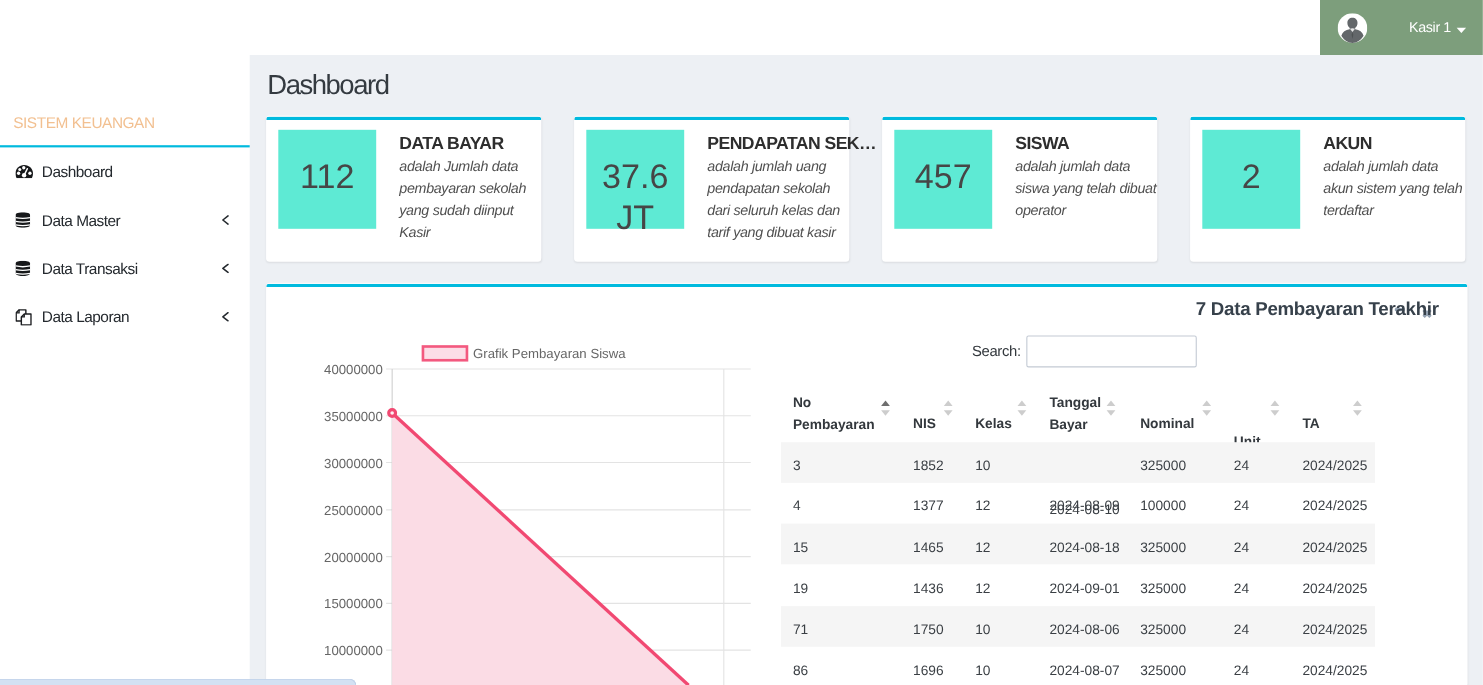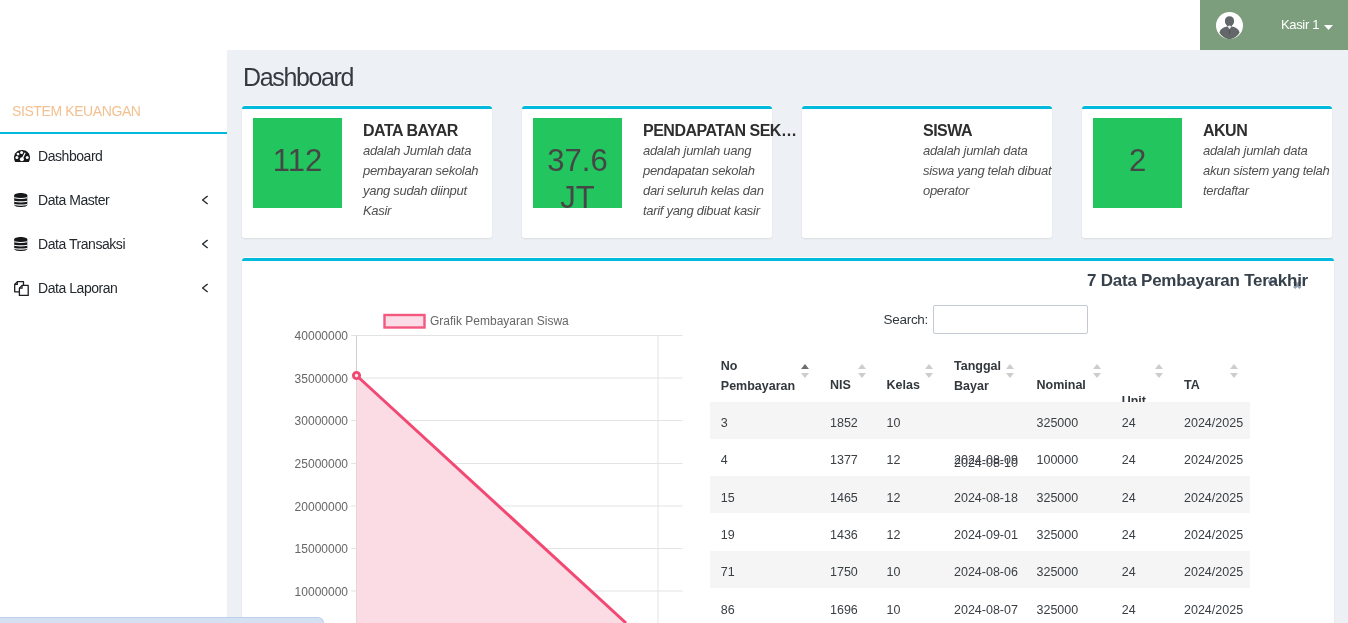--- a/index.html
+++ b/index.html
@@ -14,21 +14,21 @@
   
   #brand { left:12px; top:103px; font-size:14px; color:#f2c091; letter-spacing:-0.4px; }
   #brandline { left:0; top:132px; width:227px; height:2px; background:#00bade; }
   .menuitem { left:0; width:227px; height:24px; }
   .menulabel { position:absolute; left:38px; top:50%; transform:translateY(-50%); font-size:14px; letter-spacing:-0.45px; color:#24292e; }
   
   #pagetitle { left:243px; top:63px; font-size:25px; letter-spacing:-1.35px; color:#343a40; font-weight:normal; }
   
   .card { top:106px; width:250px; height:131.6px; background:#fff; border-top:3px solid #00bade; box-shadow:0 -0.9px 0 #fafbfc, 0 1px 2px rgba(0,0,0,0.08);
     border-radius:3px; }
-  .bluebox { position:absolute; left:11px; top:8.8px; width:89px; height:90px; background:#22c55e;
+  .bluebox { position:absolute; left:11px; top:8.8px; width:89px; height:90px; background:#5eead4;
     text-align:center; font-size:31px; color:#464646; line-height:36.5px; padding-top:25.4px; }
   .cardtitle { position:absolute; left:121px; top:12.8px; font-size:16px; font-weight:bold; letter-spacing:-0.5px; color:#2e2e2e; white-space:nowrap; }
   .carddesc { position:absolute; left:121px; top:32px; font-size:13px; font-style:italic; letter-spacing:-0.3px; color:#4f4f4f; line-height:20px; }
   
   #panel { left:242px; top:257.5px; width:1092px; height:365.6px; background:#fff; border-top:3px solid #00bade;
     border-radius:3px 3px 0 0; box-shadow:0 -0.9px 0 #fafbfc, 0 1px 2px rgba(0,0,0,0.08); }
   #paneltitle { left:0; top:271px; width:1308px; text-align:right; font-size:17px; font-weight:bold; letter-spacing:-0.25px; color:#37414b; }
   
   #searchlabel { left:0px; top:312px; width:928px; text-align:right; font-size:13.5px; letter-spacing:-0.3px; color:#33383d; }
   #searchbox { left:933px; top:305px; width:155px; height:29px; background:#fff; border:1px solid #c3cad4; border-radius:2px; }
@@ -119,20 +119,21 @@
   <div class="bluebox">112</div>
   <div class="cardtitle">DATA BAYAR</div>
   <div class="carddesc">adalah Jumlah data<br>pembayaran sekolah<br>yang sudah diinput<br>Kasir</div>
 </div>
 <div class="abs card" style="left:522px;">
   <div class="bluebox">37.6 JT</div>
   <div class="cardtitle">PENDAPATAN SEK…</div>
   <div class="carddesc">adalah jumlah uang<br>pendapatan sekolah<br>dari seluruh kelas dan<br>tarif yang dibuat kasir</div>
 </div>
 <div class="abs card" style="left:802px;">
+  <div class="bluebox">457</div>
   <div class="cardtitle">SISWA</div>
   <div class="carddesc">adalah jumlah data<br>siswa yang telah dibuat<br>operator</div>
 </div>
 <div class="abs card" style="left:1082px;">
   <div class="bluebox">2</div>
   <div class="cardtitle">AKUN</div>
   <div class="carddesc">adalah jumlah data<br>akun sistem yang telah<br>terdaftar</div>
 </div>
 
 <div class="abs" id="panel"></div>

